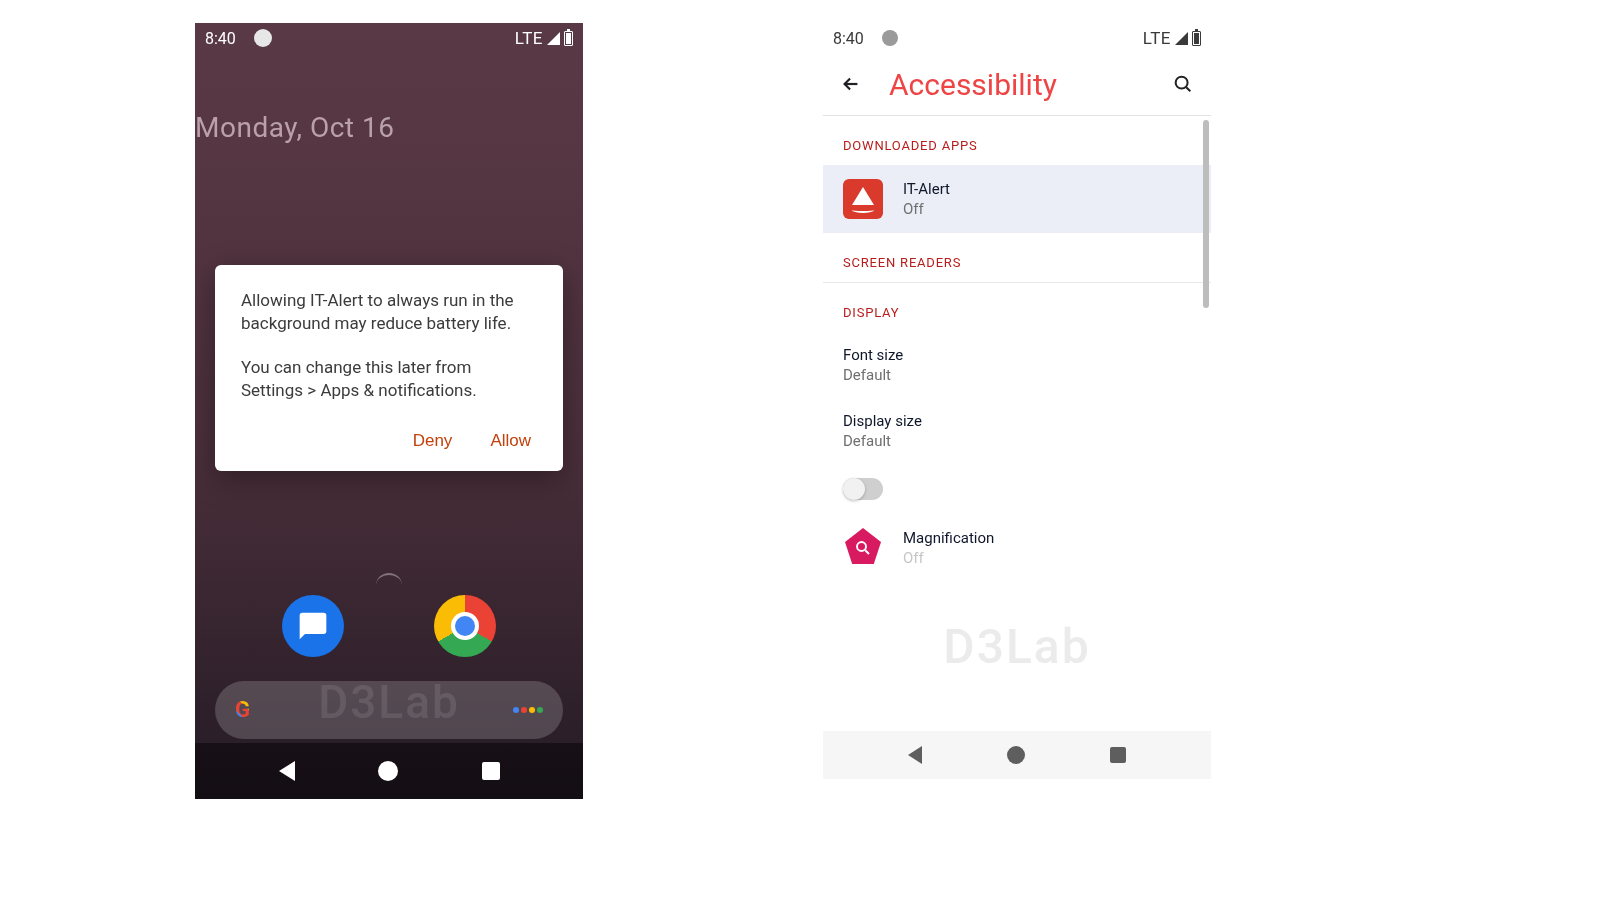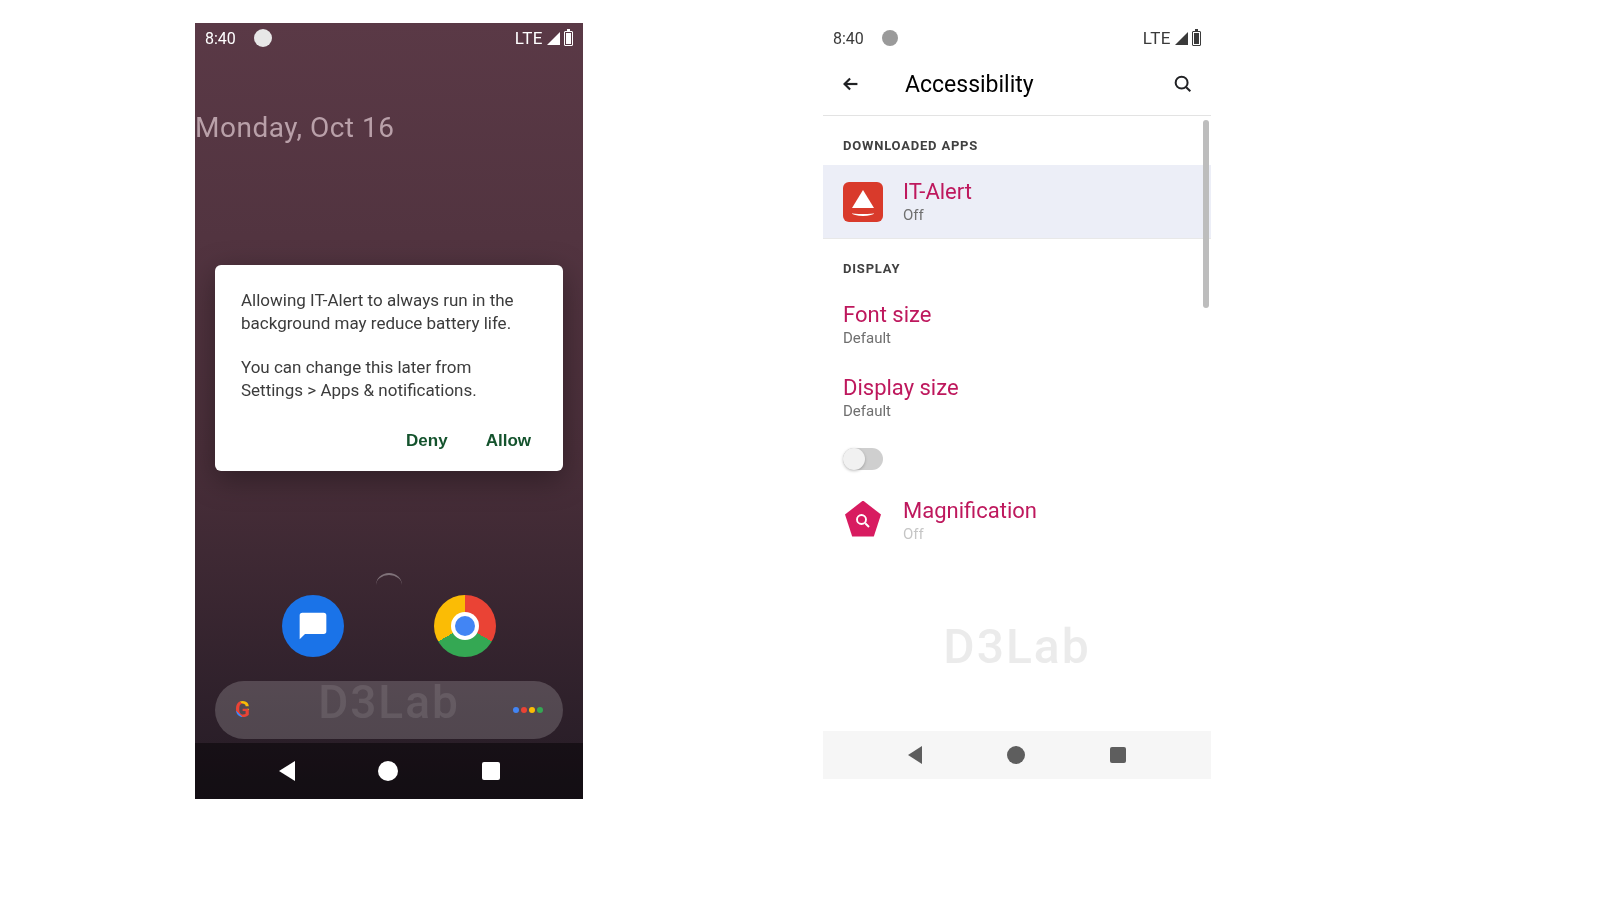--- a/index.html
+++ b/index.html
@@ -82,23 +82,23 @@
   .dialog-actions {
     display: flex;
     justify-content: flex-end;
     gap: 30px;
     margin-top: 22px;
     padding-right: 2px;
   }
   .dialog-btn {
     background: none;
     border: none;
-    color: #14532d;
+    color: #c2410c;
     font-size: 17px;
-    font-weight: 700;
+    font-weight: 400;
     cursor: pointer;
     padding: 6px 4px;
   }
   .drawer-handle {
     position: absolute;
     left: 50%; transform: translateX(-50%);
     top: 550px;
     width: 26px; height: 10px;
   }
   .drawer-handle::before {
@@ -231,24 +231,23 @@
     gap: 26px;
   }
   .back-arrow {
     width: 24px; height: 24px;
     display: flex; align-items: center; justify-content: center;
     cursor: pointer;
   }
   .back-arrow svg { width: 22px; height: 22px; }
   .p2-title {
     flex: 1;
-    font-size: 23px;
-    color: #000000;
+    font-size: 30px;
+    color: #ef4444;
     font-weight: 400;
-    margin-left: 16px;
   }
   .search-btn {
     width: 24px; height: 24px; cursor: pointer;
     display: flex; align-items: center; justify-content: center;
   }
   .search-btn svg { width: 22px; height: 22px; }
   .p2-divider {
     height: 1px;
     background: #e3e3e3;
     margin: 0 0 0 0;
@@ -264,22 +263,21 @@
     top: 4px;
     width: 6px;
     height: 188px;
     background: #bdbdbd;
     border-radius: 3px;
   }
   .section-label {
     padding: 22px 20px 12px 20px;
     font-size: 13px;
     letter-spacing: 0.8px;
-    color: #404040;
-    font-weight: bold;
+    color: #b91c1c;
   }
   .list-row {
     display: flex;
     align-items: center;
     padding: 14px 20px;
     gap: 20px;
     min-height: 46px;
   }
   .list-row.highlight {
     background: #eceef7;
@@ -314,22 +312,22 @@
   .mag-icon {
     background: #d81b60;
     clip-path: polygon(50% 0%, 95% 35%, 77% 90%, 23% 90%, 5% 35%);
     width: 40px; height: 40px;
     display: flex; align-items: center; justify-content: center;
     color: #fff;
   }
   .mag-icon svg { width: 18px; height: 18px; }
   .row-text { flex: 1; display: flex; flex-direction: column; }
   .row-title {
-    font-size: 22px;
-    color: #be185d;
+    font-size: 15px;
+    color: #0f172a;
   }
   .row-sub {
     font-size: 15px;
     color: #6f6f6f;
     margin-top: 2px;
   }
   .sep {
     height: 1px;
     background: #e8e8e8;
     margin-left: 0;
@@ -511,20 +509,21 @@
       <div class="section-label">DOWNLOADED APPS</div>
 
       <div class="list-row highlight">
         <div class="row-icon italert-icon"></div>
         <div class="row-text">
           <span class="row-title">IT-Alert</span>
           <span class="row-sub">Off</span>
         </div>
       </div>
 
+      <div class="section-label">SCREEN READERS</div>
 
       <div class="sep"></div>
 
       <div class="section-label">DISPLAY</div>
 
       <div class="list-row">
         <div class="row-text">
           <span class="row-title">Font size</span>
           <span class="row-sub">Default</span>
         </div>

